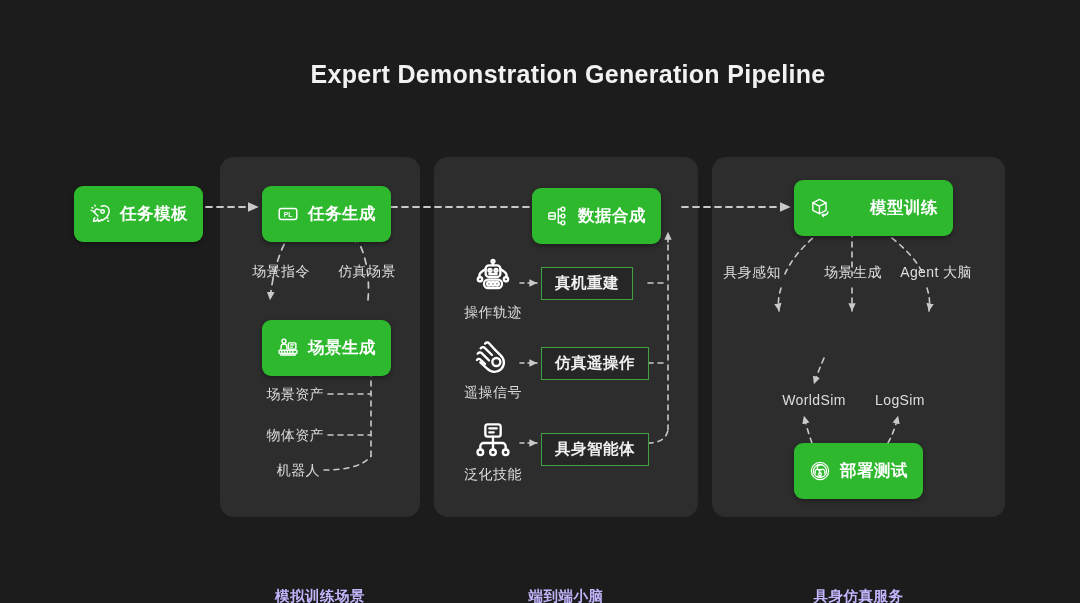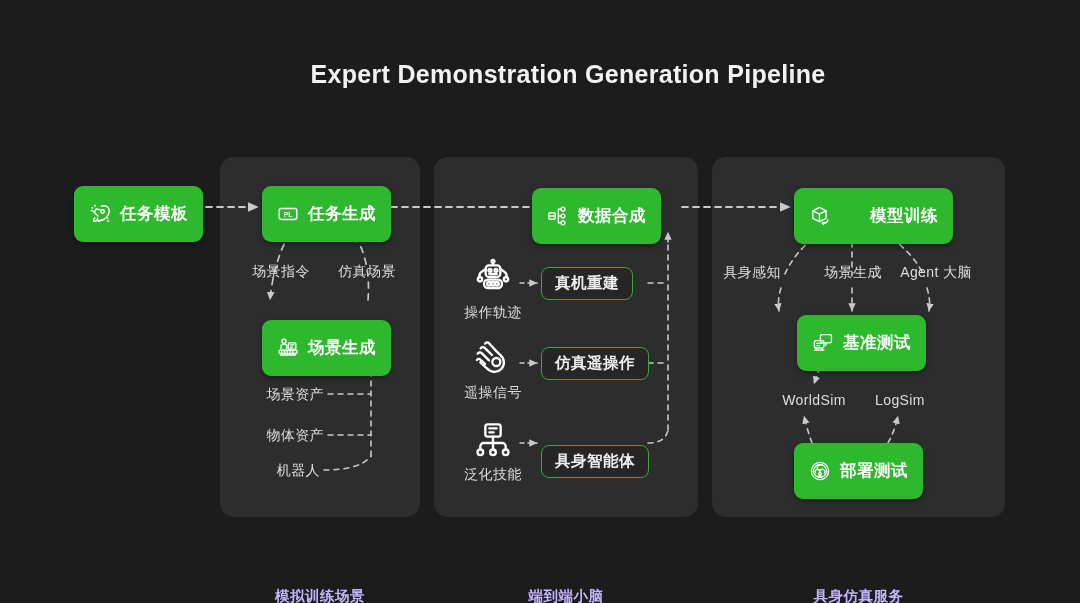--- a/index.html
+++ b/index.html
@@ -50,21 +50,21 @@
     white-space: nowrap; letter-spacing: .5px;
   }
   .pill .ico { width: 22px; height: 22px; display: block; flex: 0 0 22px; }
   .pill .ico svg { display: block; width: 22px; height: 22px; }
 
   
   .obox {
     position: absolute;
     display: flex; align-items: center; justify-content: center;
     border: 1.6px solid #43a043;
-    border-radius: 8px;
+    border-radius: 0;
     background: #262626;
     height: 33px;
     padding: 0 13px;
   }
   .obox .lbl {
     font-size: 15.5px; font-weight: 700; color: #f0f0f0;
     white-space: nowrap; letter-spacing: .5px;
   }
 
   
@@ -257,55 +257,42 @@
       <path d="M9.8 5h4.4M9.8 7.4h2.6"></path>
       <path d="M12 10v3.6"></path>
       <path d="M4.4 17.4v-1.6a2 2 0 0 1 2-2h11.2a2 2 0 0 1 2 2v1.6"></path>
       <path d="M12 13.8v3.6"></path>
       <circle cx="4.4" cy="19.4" r="1.7"></circle>
       <circle cx="12" cy="19.4" r="1.7"></circle>
       <circle cx="19.6" cy="19.4" r="1.7"></circle>
     </svg>
   </div>
   <div class="tlabel c" style="left:453px; top:466px; width:80px;">泛化技能</div>
-  <div class="obox" style="left:541px; top:445px;">
+  <div class="obox" style="left:541px; top:433px;">
     <span class="lbl">具身智能体</span>
   </div>
 
   <div class="panel-caption" style="left:434px; top:542px; width:264px;">端到端小脑</div>
 
-  <div class="pill" style="left:794px; top:188px;gap:39px;">
+  <div class="pill" style="left:794px; top:180px;gap:39px;">
     <span class="ico">
       <svg viewBox="0 0 24 24" fill="none" stroke="#ffffff" stroke-width="1.5" stroke-linecap="round" stroke-linejoin="round">
         <path d="M11.4 2.6 4.2 6.3v8.2l7.2 3.7 7.2-3.7V6.3z"></path>
         <path d="M4.2 6.3 11.4 10l7.2-3.7M11.4 10v8.2"></path>
         <path d="M20.6 16.2a4.4 4.4 0 0 1-5.6 3.6"></path>
         <path d="M15.8 21.4 14.4 19.6l2.1-.8"></path>
       </svg>
     </span>
     <span class="lbl">模型训练</span>
   </div>
 
   <div class="tlabel c" style="left:712px; top:264px; width:80px;">具身感知</div>
   <div class="tlabel c" style="left:812px; top:264px; width:82px;">场景生成</div>
   <div class="tlabel c" style="left:890px; top:264px; width:92px;">Agent 大脑</div>
 
-  <div class="pill" style="left:797px; top:315px;">
-    <span class="ico">
-      <svg viewBox="0 0 24 24" fill="none" stroke="#ffffff" stroke-width="1.5" stroke-linecap="round" stroke-linejoin="round">
-        <rect x="9.2" y="2.8" width="12" height="9" rx="1.6"></rect>
-        <path d="M15.2 11.8v2.6"></path>
-        <rect x="2.6" y="9.4" width="10.4" height="8" rx="1.6"></rect>
-        <path d="M5 12.4h5.6M5 14.8h3.4"></path>
-        <path d="M4.4 17.4v2.2M11.2 17.4v2.2"></path>
-        <path d="M2.6 19.8h10.4"></path>
-      </svg>
-    </span>
-    <span class="lbl">基准测试</span>
-  </div>
 
   <div class="tlabel c" style="left:767px; top:392px; width:94px;">WorldSim</div>
   <div class="tlabel c" style="left:861px; top:392px; width:78px;">LogSim</div>
 
   <div class="pill" style="left:794px; top:443px;">
     <span class="ico">
       <svg viewBox="0 0 24 24" fill="none" stroke="#ffffff" stroke-width="1.4" stroke-linecap="round" stroke-linejoin="round">
         <circle cx="12" cy="12" r="9.4"></circle>
         <circle cx="12" cy="12" r="7.1"></circle>
         <path d="M12 5.6c-1.9 0-3 1.4-3 2.9 0 2 2 2.6 3 4.4"></path>

